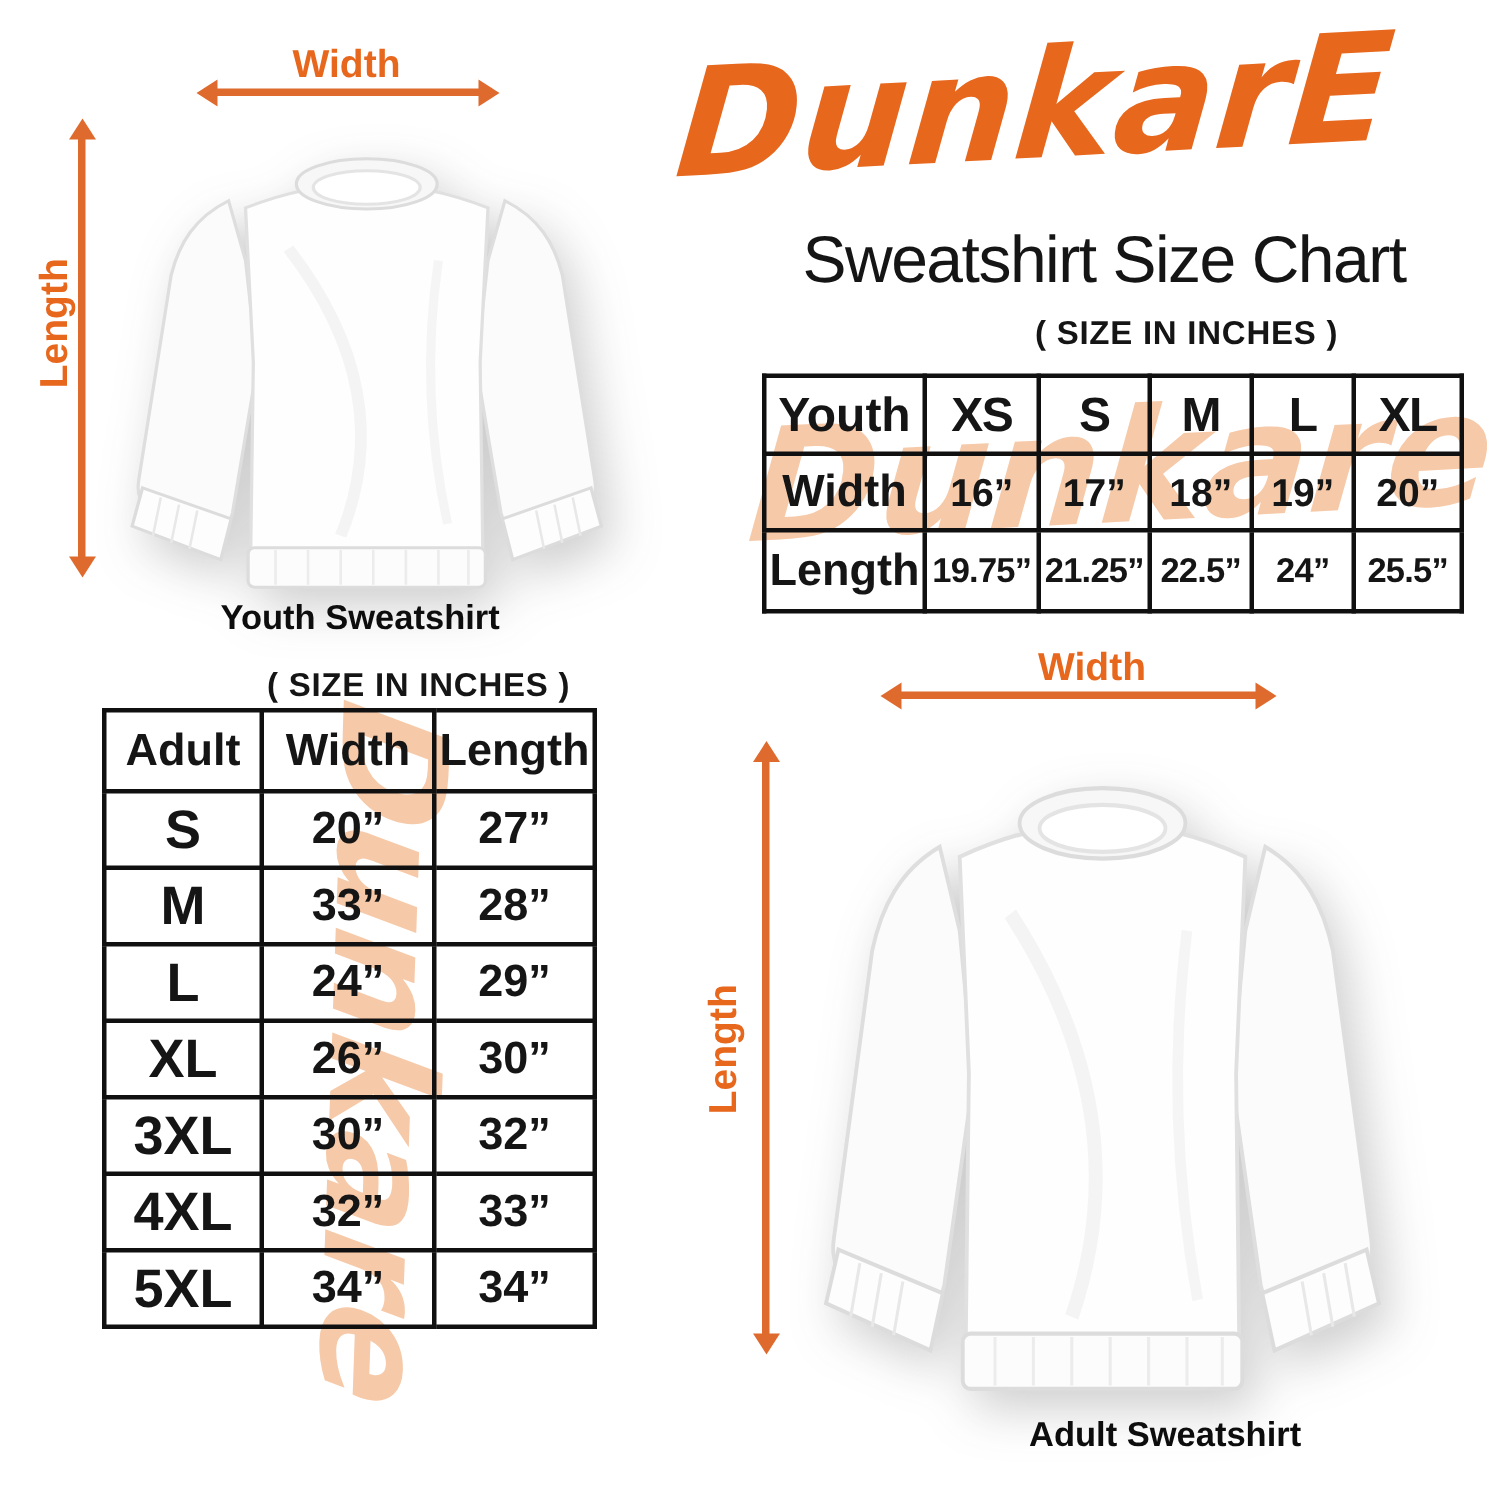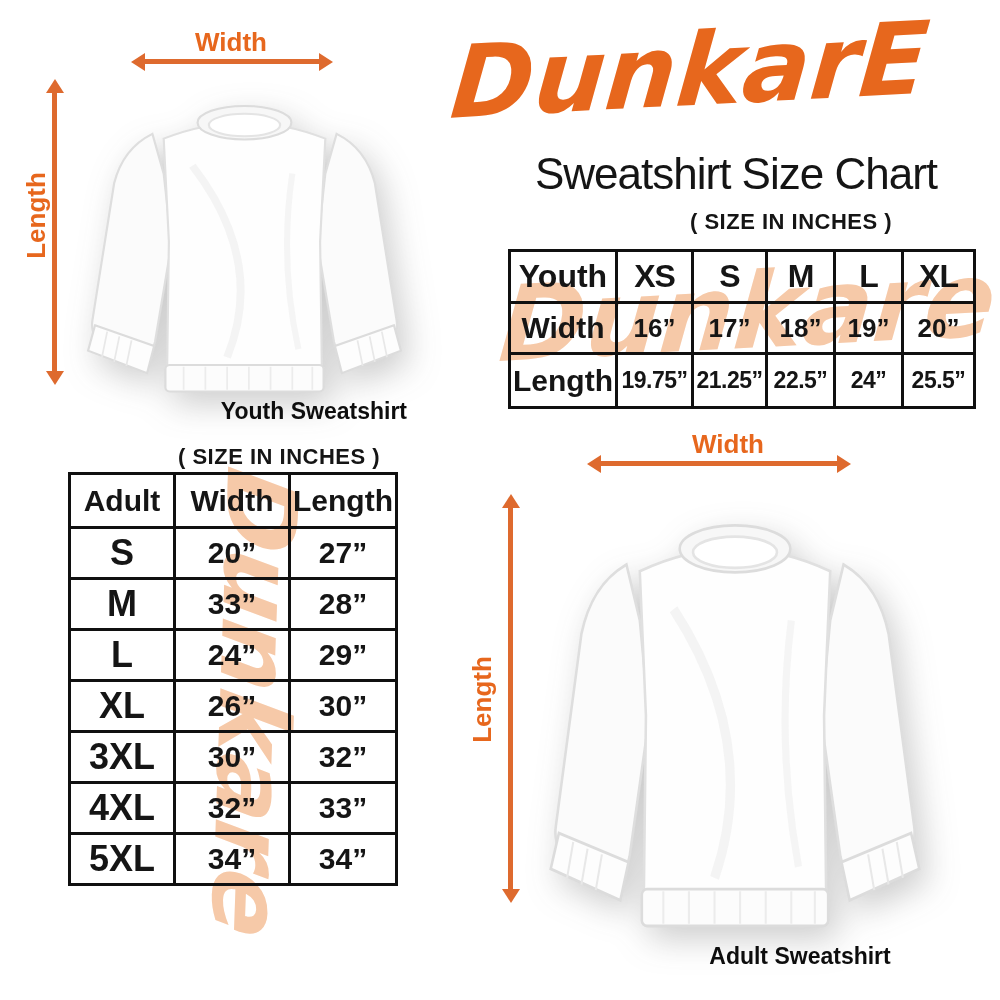--- a/index.html
+++ b/index.html
@@ -58,22 +58,22 @@
   #youth-table tbody tr:nth-child(2) td{font-size:23px;letter-spacing:-0.5px;}
   #adult-table{left:68px;top:472px;width:327px;}
   #adult-table thead tr{height:54px;}
   #adult-table tbody tr{height:51px;}
   #adult-table thead th{font-size:30px;}
   #adult-table tbody th{font-size:36px;}
   #adult-table tbody td{font-size:30px;}
   
   .shirt{position:absolute;filter:drop-shadow(8px 12px 16px rgba(60,60,60,0.25));}
   .caption{position:absolute;font-size:23px;font-weight:bold;color:#0d0d0d;}
-  #youth-caption{left:157px;top:398px;width:250px;text-align:right;}
-  #adult-caption{left:650px;top:943px;width:300px;text-align:center;}
+  #youth-caption{left:147px;top:398px;width:250px;text-align:left;}
+  #adult-caption{left:686px;top:943px;width:300px;text-align:left;}
 </style>
 </head>
 <body>
 
 <div id="canvas">
 
   <svg width="0" height="0" style="position:absolute" aria-hidden="true">
     <defs>
       <g id="sweatshirt">
 

